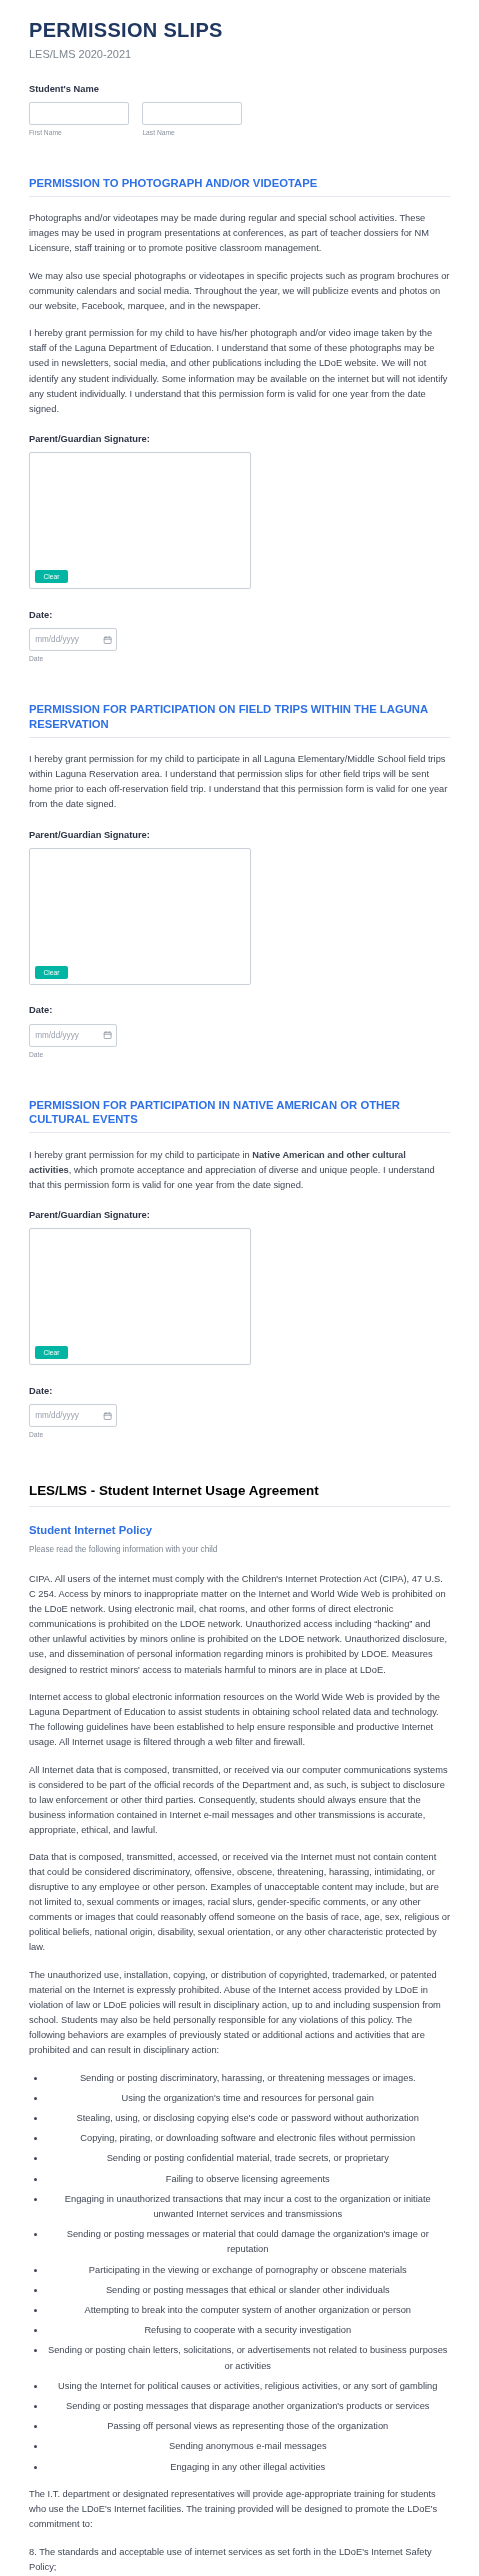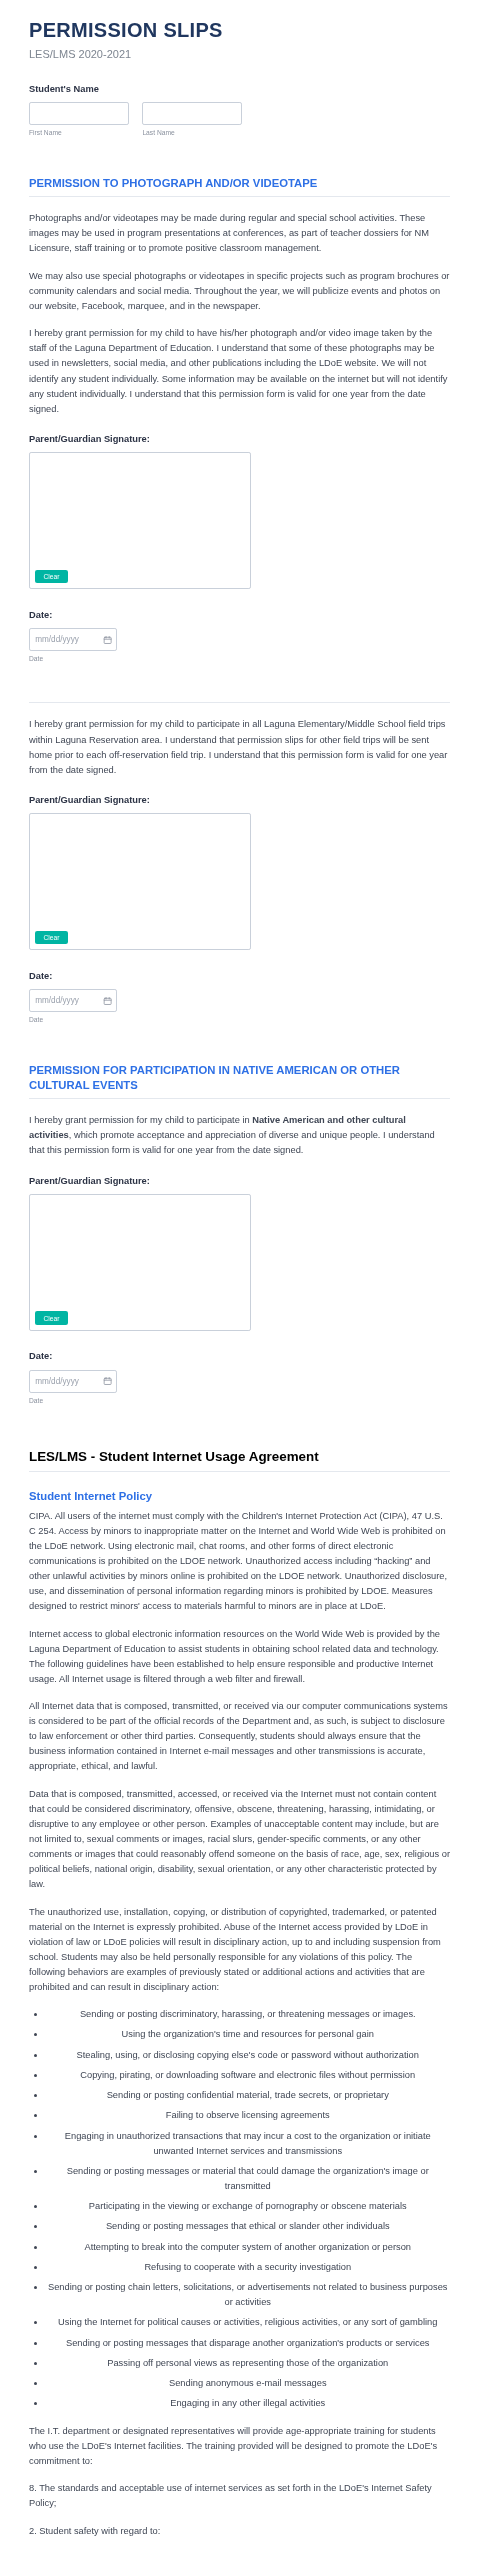--- a/index.html
+++ b/index.html
@@ -172,20 +172,21 @@
             <line x1="8" y1="3" x2="8" y2="7"></line>
             <line x1="16" y1="3" x2="16" y2="7"></line>
           </svg>
         </span>
       </div>
       <div class="sublabel">Date</div>
     </div>
   </section>
 
   <section class="perm-section">
+    <h2 class="section-heading">PERMISSION FOR PARTICIPATION ON FIELD TRIPS WITHIN THE LAGUNA RESERVATION</h2>
     <hr class="rule">
     <p class="para">I hereby grant permission for my child to participate in all Laguna Elementary/Middle School field trips within Laguna Reservation area. I understand that permission slips for other field trips will be sent home prior to each off-reservation field trip. I understand that this permission form is valid for one year from the date signed.</p>
 
     <div class="sig-block">
       <span class="q-label">Parent/Guardian Signature:</span>
       <div class="sig-pad">
         <button class="clear-btn">Clear</button>
       </div>
     </div>
 
@@ -233,36 +234,37 @@
       </div>
       <div class="sublabel">Date</div>
     </div>
   </section>
 
   <section class="agreement">
     <h2 class="agreement-title">LES/LMS - Student Internet Usage Agreement</h2>
     <hr class="rule">
 
     <h3 class="policy-heading">Student Internet Policy</h3>
+    <div class="policy-subtitle">Please read the following information with your child</div>
 
     <p class="para">CIPA. All users of the internet must comply with the Children's Internet Protection Act (CIPA), 47 U.S. C 254. Access by minors to inappropriate matter on the Internet and World Wide Web is prohibited on the LDoE network. Using electronic mail, chat rooms, and other forms of direct electronic communications is prohibited on the LDOE network. Unauthorized access including “hacking” and other unlawful activities by minors online is prohibited on the LDOE network. Unauthorized disclosure, use, and dissemination of personal information regarding minors is prohibited by LDOE. Measures designed to restrict minors' access to materials harmful to minors are in place at LDoE.</p>
     <p class="para">Internet access to global electronic information resources on the World Wide Web is provided by the Laguna Department of Education to assist students in obtaining school related data and technology. The following guidelines have been established to help ensure responsible and productive Internet usage. All Internet usage is filtered through a web filter and firewall.</p>
     <p class="para">All Internet data that is composed, transmitted, or received via our computer communications systems is considered to be part of the official records of the Department and, as such, is subject to disclosure to law enforcement or other third parties. Consequently, students should always ensure that the business information contained in Internet e-mail messages and other transmissions is accurate, appropriate, ethical, and lawful.</p>
     <p class="para">Data that is composed, transmitted, accessed, or received via the Internet must not contain content that could be considered discriminatory, offensive, obscene, threatening, harassing, intimidating, or disruptive to any employee or other person. Examples of unacceptable content may include, but are not limited to, sexual comments or images, racial slurs, gender-specific comments, or any other comments or images that could reasonably offend someone on the basis of race, age, sex, religious or political beliefs, national origin, disability, sexual orientation, or any other characteristic protected by law.</p>
     <p class="para">The unauthorized use, installation, copying, or distribution of copyrighted, trademarked, or patented material on the Internet is expressly prohibited. Abuse of the Internet access provided by LDoE in violation of law or LDoE policies will result in disciplinary action, up to and including suspension from school. Students may also be held personally responsible for any violations of this policy. The following behaviors are examples of previously stated or additional actions and activities that are prohibited and can result in disciplinary action:</p>
 
     <ul class="bullet-list">
       <li>Sending or posting discriminatory, harassing, or threatening messages or images.</li>
       <li>Using the organization's time and resources for personal gain</li>
       <li>Stealing, using, or disclosing copying else's code or password without authorization</li>
       <li>Copying, pirating, or downloading software and electronic files without permission</li>
       <li>Sending or posting confidential material, trade secrets, or proprietary</li>
       <li>Failing to observe licensing agreements</li>
       <li>Engaging in unauthorized transactions that may incur a cost to the organization or initiate unwanted Internet services and transmissions</li>
-      <li>Sending or posting messages or material that could damage the organization's image or transmitted</li>
+      <li>Sending or posting messages or material that could damage the organization's image or reputation</li>
       <li>Participating in the viewing or exchange of pornography or obscene materials</li>
       <li>Sending or posting messages that ethical or slander other individuals</li>
       <li>Attempting to break into the computer system of another organization or person</li>
       <li>Refusing to cooperate with a security investigation</li>
       <li>Sending or posting chain letters, solicitations, or advertisements not related to business purposes or activities</li>
       <li>Using the Internet for political causes or activities, religious activities, or any sort of gambling</li>
       <li>Sending or posting messages that disparage another organization's products or services</li>
       <li>Passing off personal views as representing those of the organization</li>
       <li>Sending anonymous e-mail messages</li>
       <li>Engaging in any other illegal activities</li>

